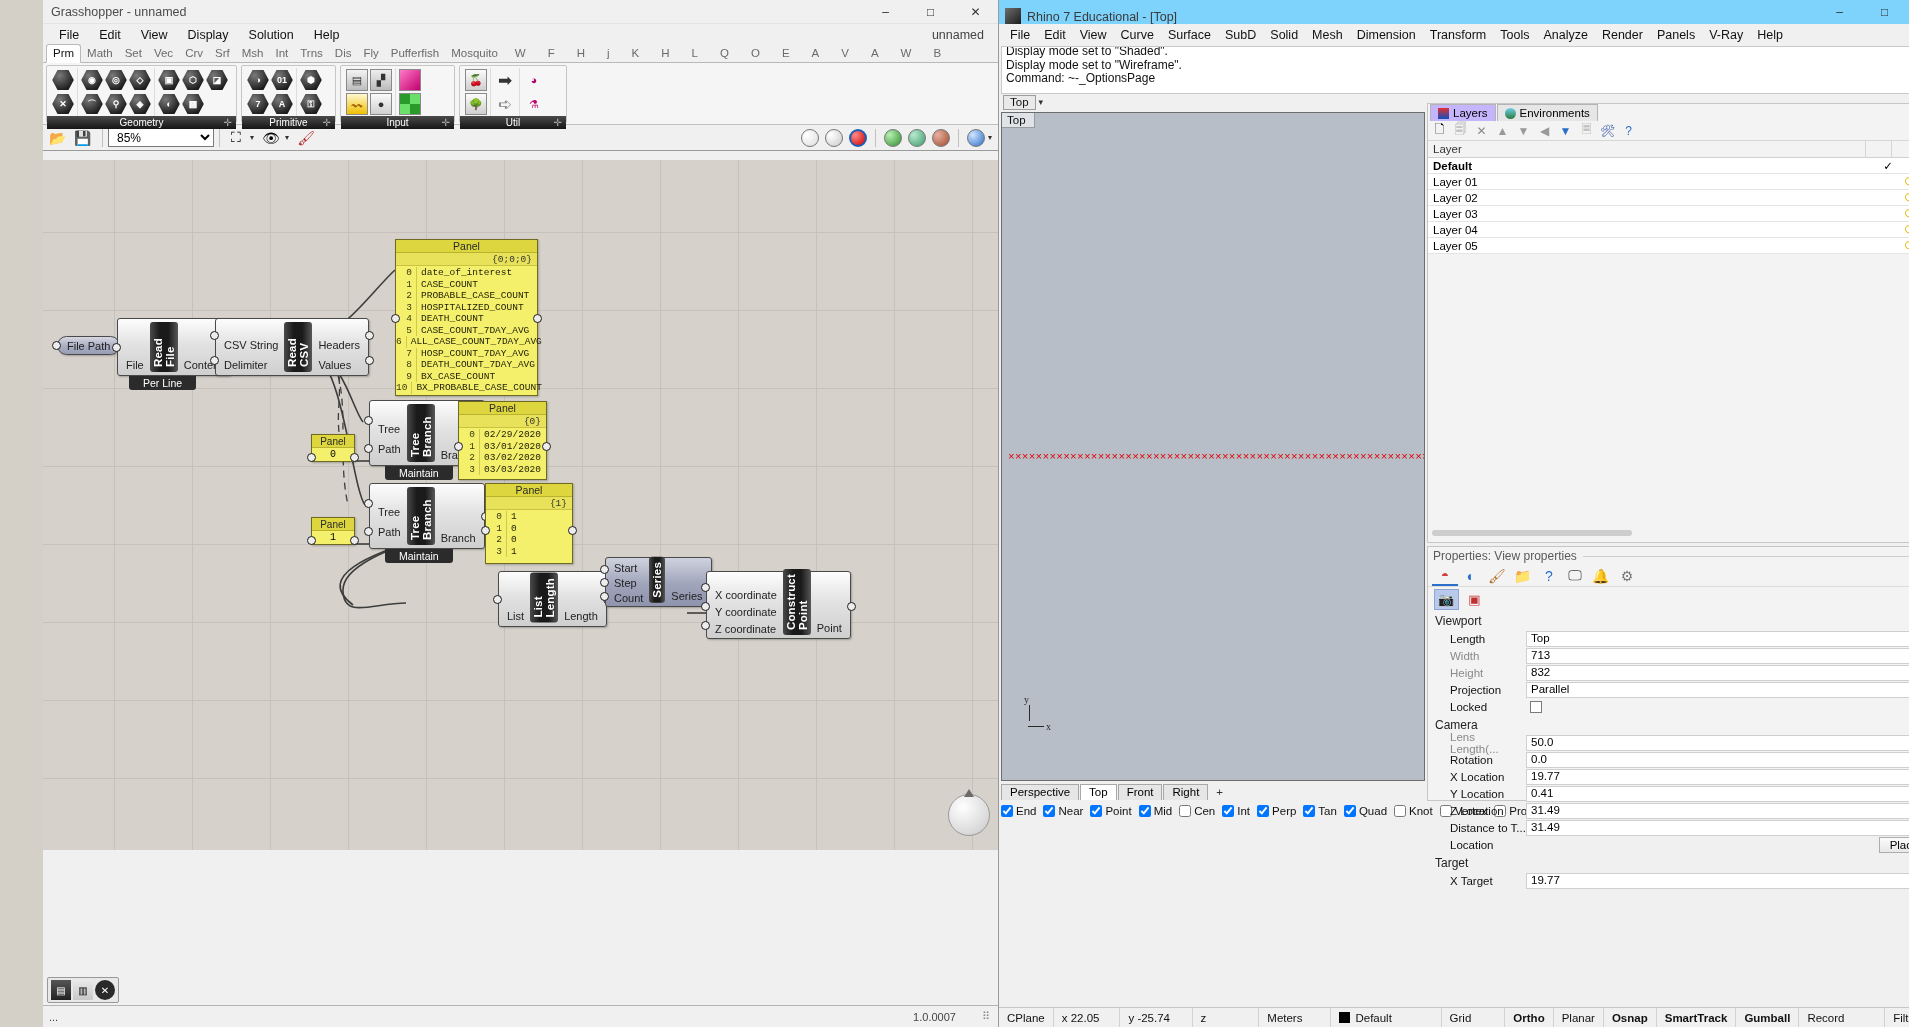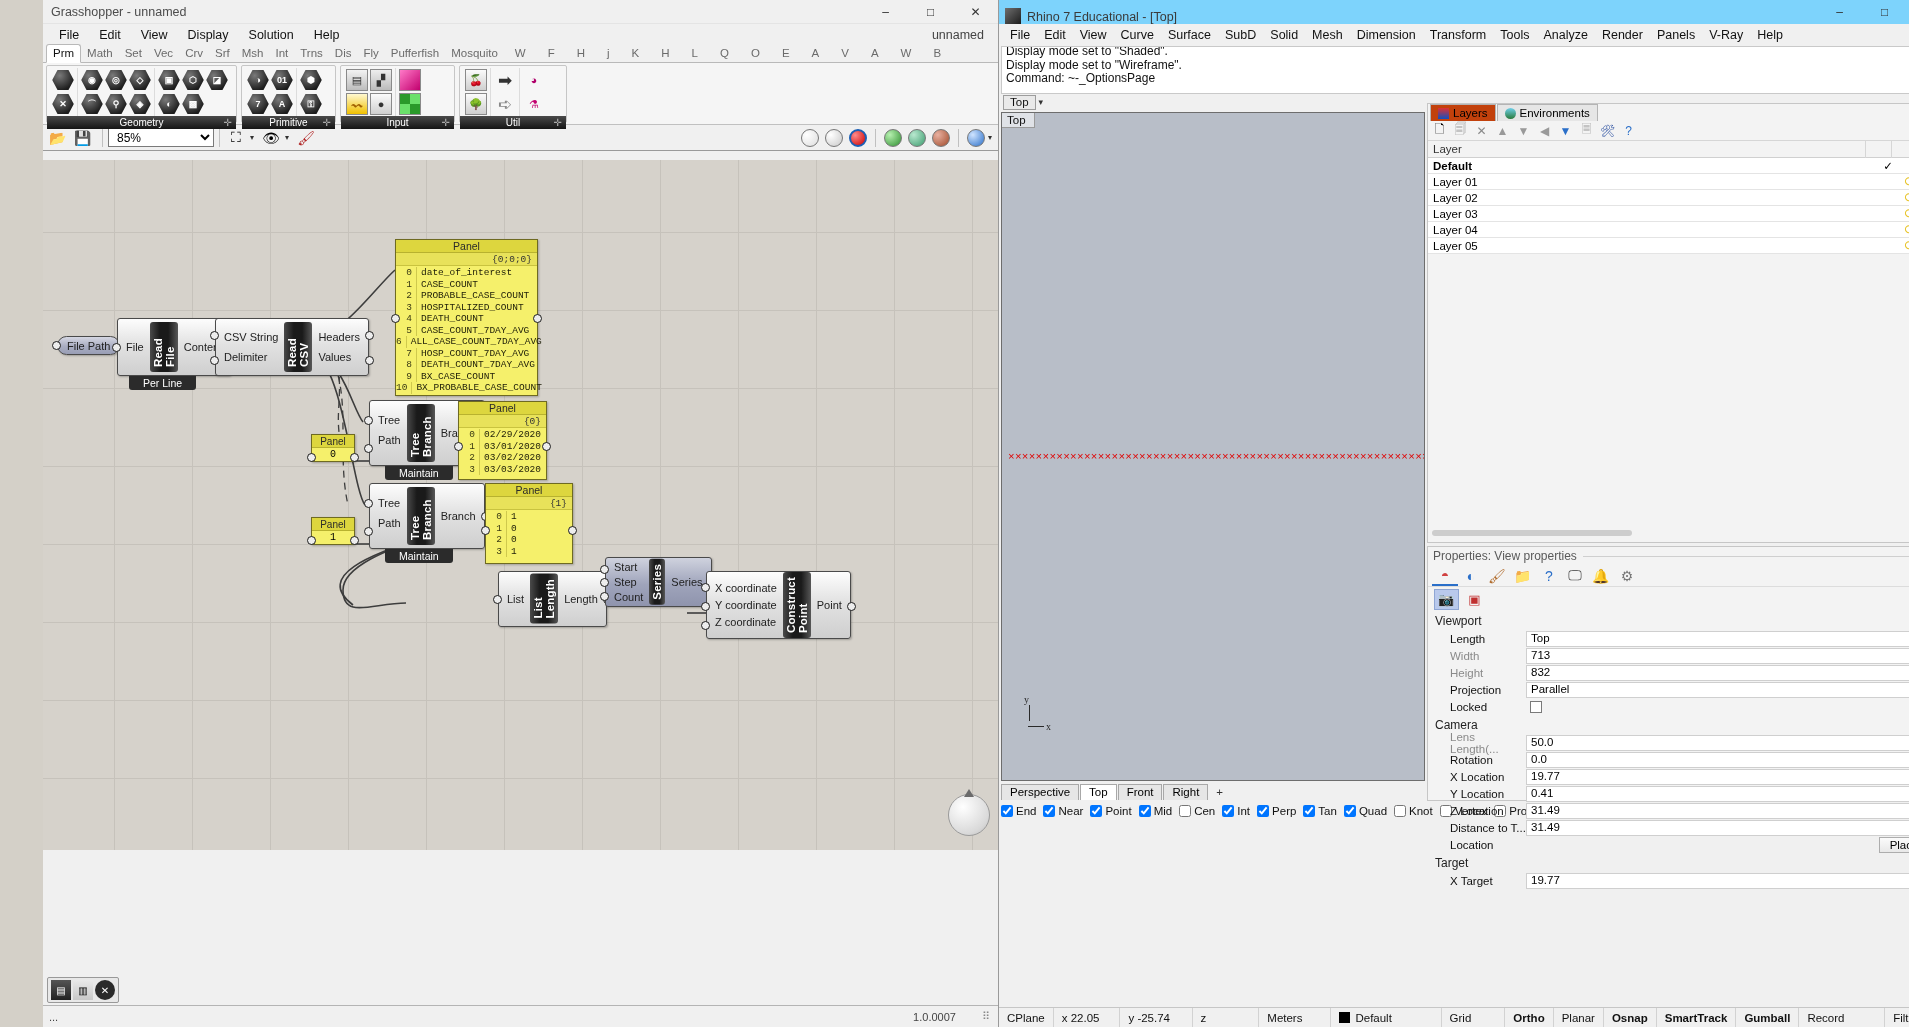--- a/index.html
+++ b/index.html
@@ -125,21 +125,21 @@
     background-image:
       linear-gradient(to right, #c6c2bb 1px, transparent 1px),
       linear-gradient(to bottom, #c6c2bb 1px, transparent 1px);
     background-size: 78px 78px;
     background-position: -7px -6px;
   }
 
   
   .gnode { position: absolute; }
   .comp {
-    display: flex; align-items: center;
+    display: flex; align-items: flex-end;
     background: linear-gradient(to bottom,#fdfdfd,#e2e2e2 45%,#cfcfcf);
     border: 1px solid #4a4a4a; border-radius: 3px;
     box-shadow: 1px 1px 2px rgba(0,0,0,.25);
     font-size: 11px; color: #222;
   }
   .comp.special {
     background: linear-gradient(to bottom,#cfd2de,#9fa4bb 55%,#8f94ad);
   }
   .comp .side { display:flex; flex-direction:column; justify-content:center; }
   .comp .side.in { align-items:flex-start; padding: 0 6px 0 8px;}
@@ -290,21 +290,21 @@
   #rh-layers {
     position: absolute; left: 428px; top: 103px; width: 523px; height: 440px;
     background: #f3f3f3; border: 1px solid #c6c6c6;
   }
   .pnl-tabs { display: flex; height: 17px; align-items: flex-end; padding-left: 2px;}
   .pnl-tab {
     display: flex; align-items: center; font-size: 11.5px;
     padding: 1px 7px; border: 1px solid #b4b4b4; border-bottom: none;
     background: #e6e6e6; margin-right: 1px; height: 17px;
   }
-  .pnl-tab.active { background: #c2410c; }
+  .pnl-tab.active { background: #c4b5fd; }
   .pnl-toolbar {
     height: 20px; display: flex; align-items: center; padding-left: 3px;
     background: #f3f3f3; border-bottom: 1px solid #d6d6d6;
   }
   .pt-ico { width: 17px; height: 17px; margin-right: 4px;
             display: flex; align-items: center; justify-content: center; font-size: 12px;}
   .lyr-head {
     display: flex; height: 17px; align-items: center;
     font-size: 11.5px; color: #333; border-bottom: 1px solid #d0d0d0;
     padding-left: 5px; background: #f3f3f3;

